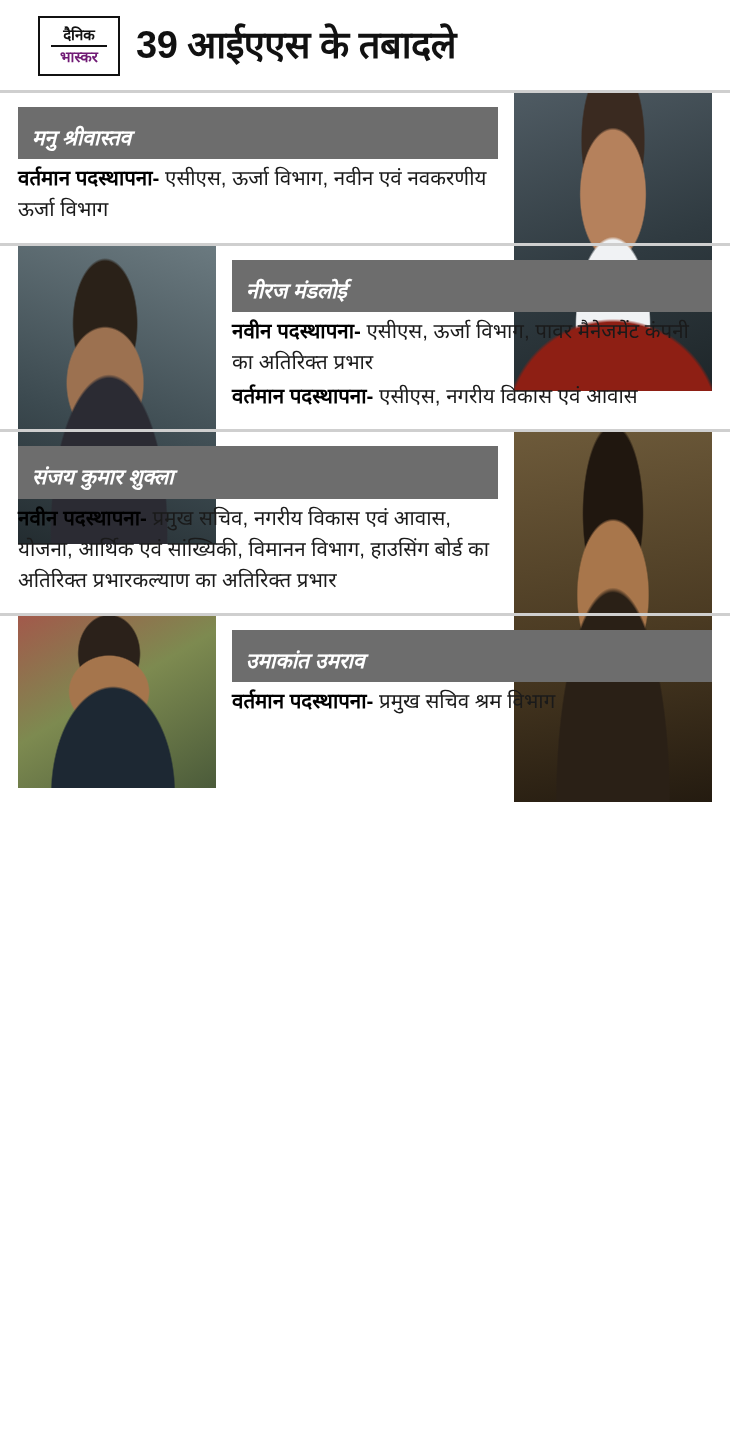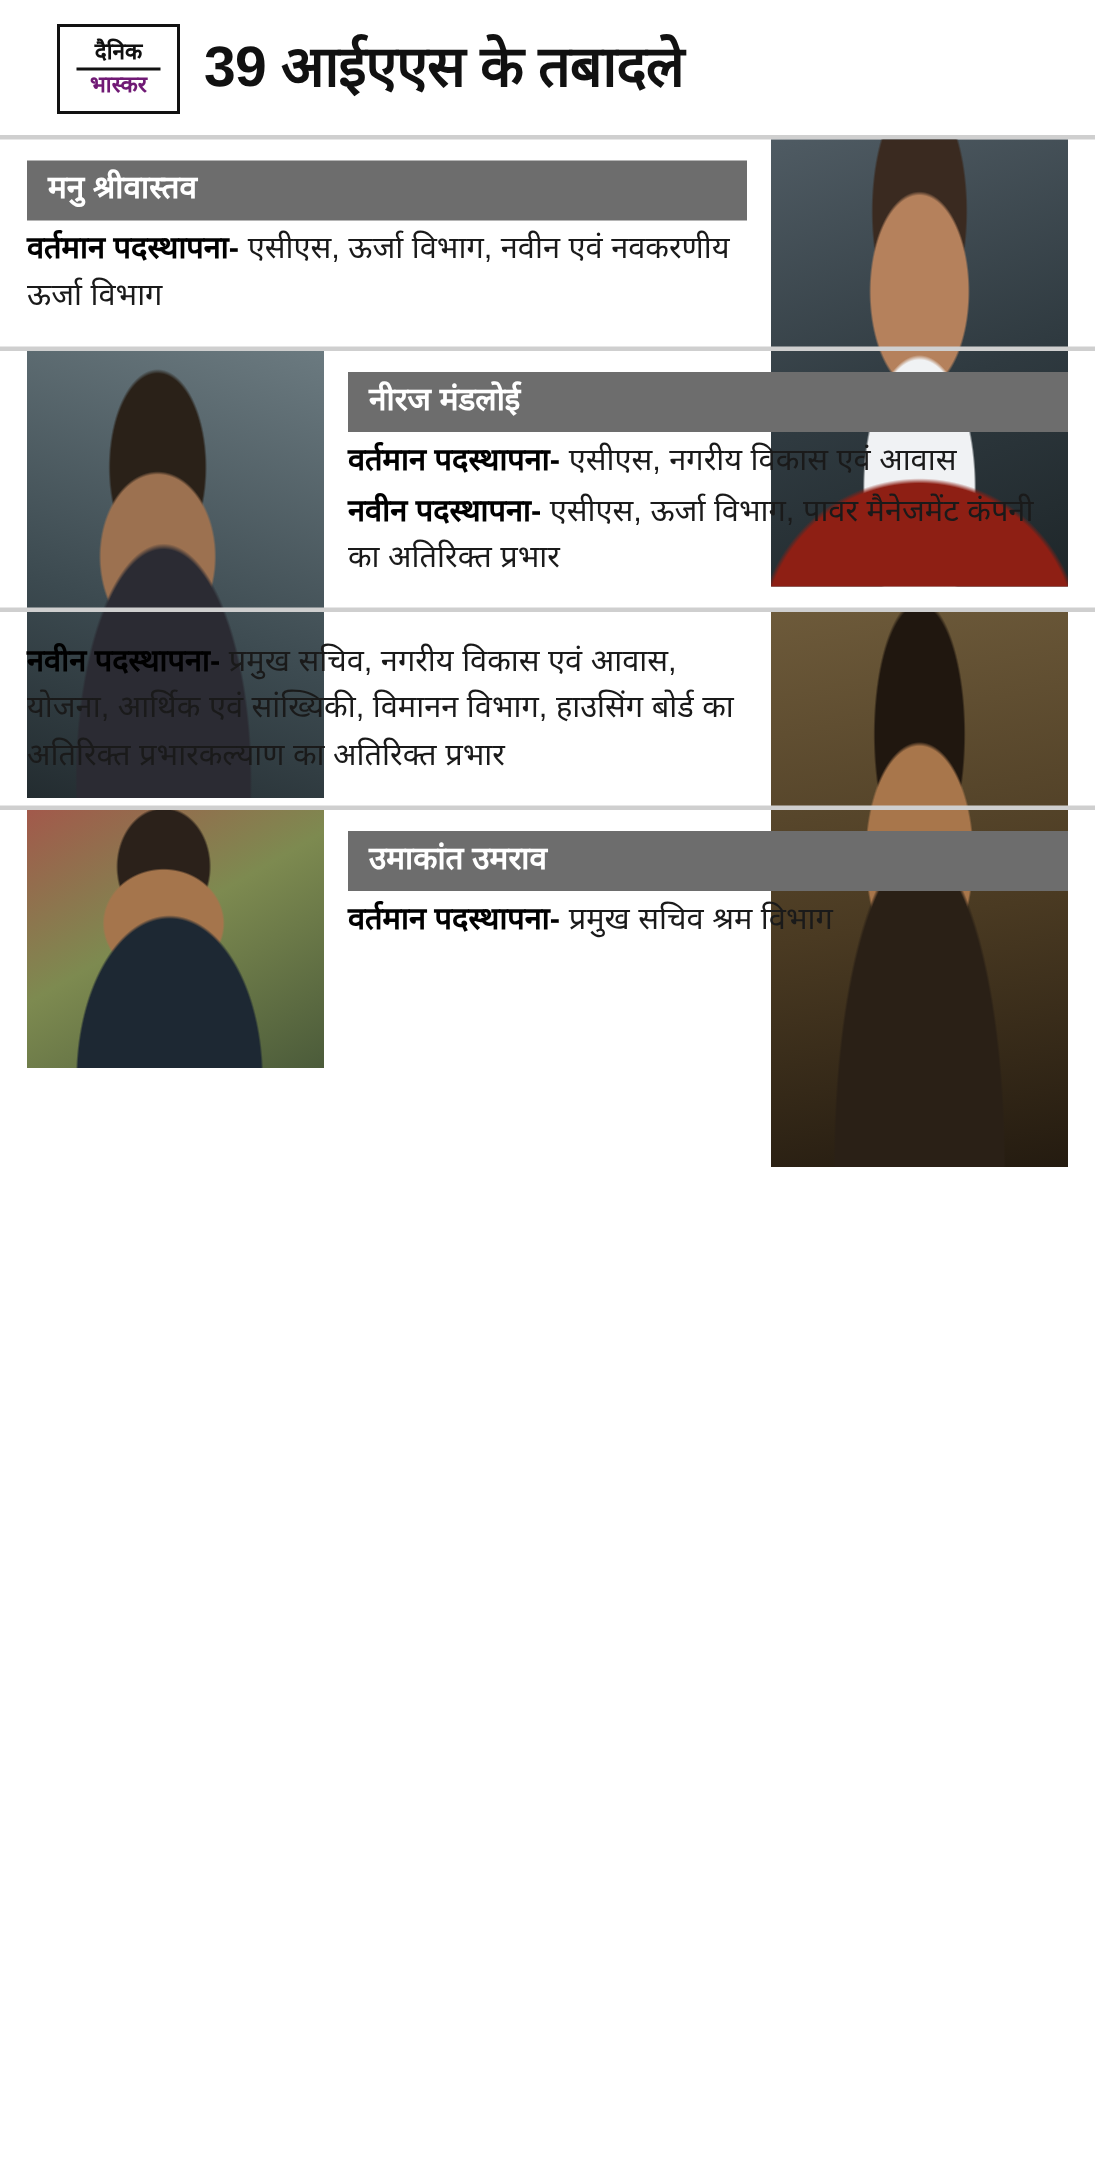--- a/index.html
+++ b/index.html
@@ -93,24 +93,25 @@
     padding: 14px 18px 18px 18px;
   }
   .text-col.pad-right { padding-right: 232px; }
   .text-col.pad-left  { padding-left: 232px; }
 
   .name-bar {
     background: #6d6d6d;
     color: #fff;
     font-size: 21px;
     font-weight: bold;
-    padding: 6px 14px 8px 14px;
+    padding: 18px 14px 8px 14px;
     display: inline-block;
     min-width: 100%;
     line-height: 1.25;
+    font-style: italic;
   }
 
   .entry {
     font-size: 20.5px;
     color: #1a1a1a;
     line-height: 1.52;
     margin-top: 3px;
   }
   .entry .lbl {
     font-weight: bold;
@@ -175,35 +176,36 @@
     </div>
   </div>
 </div>
 
 <div class="card">
   <div class="card-inner">
     <div class="photo left p2"></div>
     <div class="text-col pad-left">
       <div class="name-bar">नीरज मंडलोई</div>
       <div class="entry">
+        <span class="lbl">नवीन पदस्थापना-</span>
+        <span>एसीएस,  ऊर्जा विभाग, पावर मैनेजमेंट कंपनी का अतिरिक्त प्रभार</span>
+      </div>
+      <div class="entry">
         <span class="lbl">वर्तमान पदस्थापना-</span>
         <span>एसीएस, नगरीय विकास एवं आवास</span>
       </div>
-      <div class="entry">
-        <span class="lbl">नवीन पदस्थापना-</span>
-        <span>एसीएस,  ऊर्जा विभाग, पावर मैनेजमेंट कंपनी का अतिरिक्त प्रभार</span>
-      </div>
     </div>
   </div>
 </div>
 
 <div class="card">
   <div class="card-inner">
     <div class="photo right p3" style="height:370px"></div>
     <div class="text-col pad-right">
+      <div class="name-bar">संजय कुमार शुक्ला</div>
       <div class="entry">
         <span class="lbl">नवीन पदस्थापना-</span>
         <span>प्रमुख सचिव, नगरीय विकास एवं आवास, योजना, आर्थिक एवं सांख्यिकी, विमानन विभाग, हाउसिंग बोर्ड का अतिरिक्त प्रभारकल्याण का अतिरिक्त प्रभार</span>
       </div>
     </div>
   </div>
 </div>
 
 <div class="card">
   <div class="card-inner">

